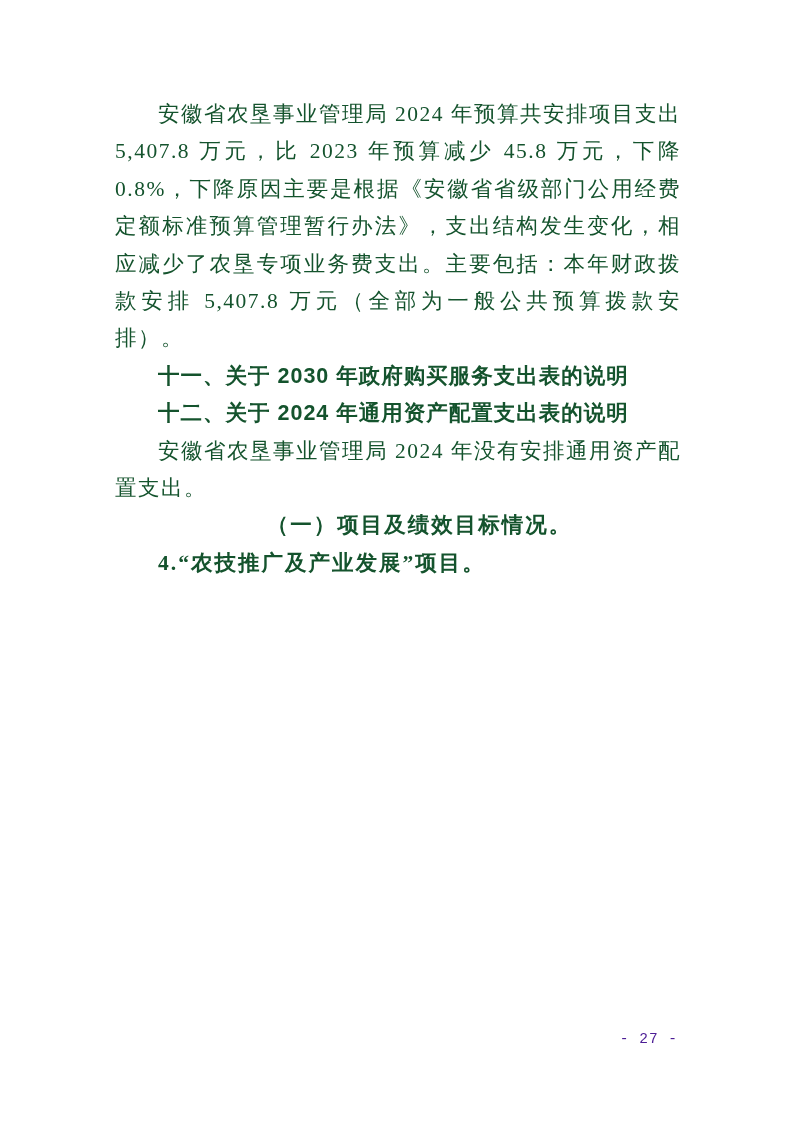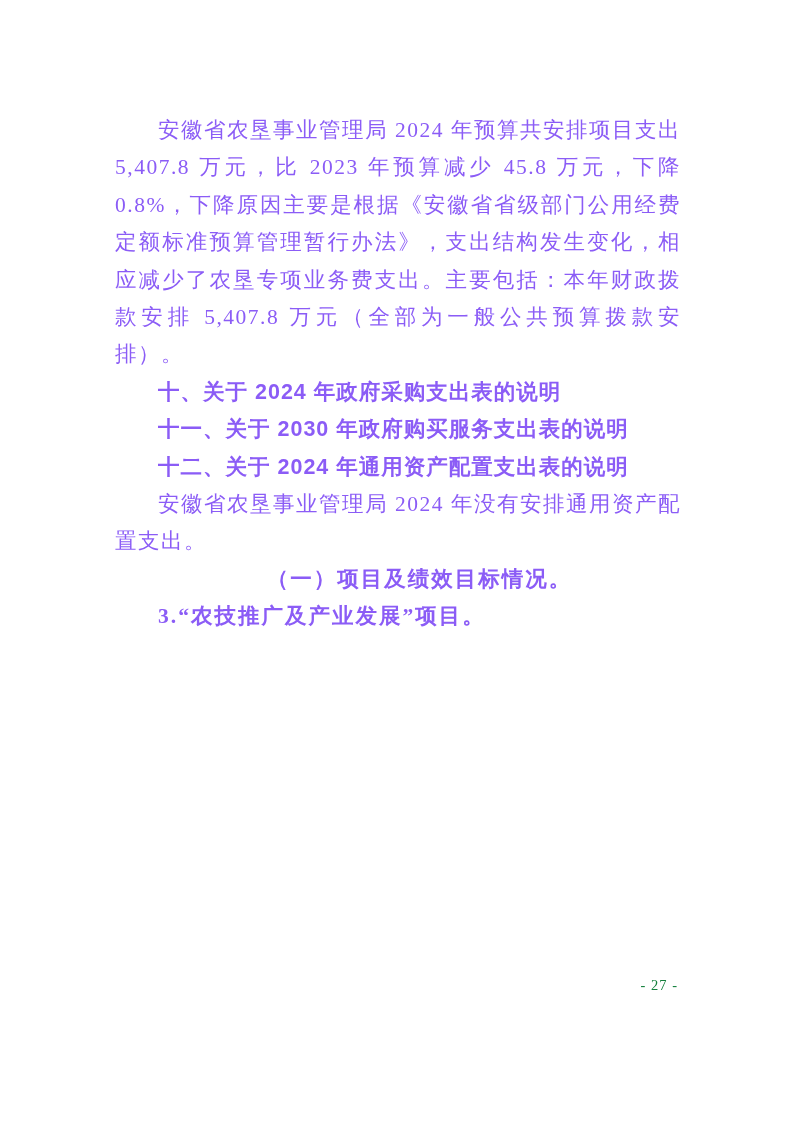--- a/index.html
+++ b/index.html
@@ -9,23 +9,23 @@
   body {
     width: 794px;
     height: 1123px;
     background: #ffffff;
     position: relative;
     overflow: hidden;
   }
   .doc-body {
     position: absolute;
     left: 115px;
-    top: 112px;
+    top: 96px;
     width: 566px;
-    color: #8b5cf6;
+    color: #14532d;
     font-family: "Liberation Serif", "DejaVu Serif", serif;
     font-size: 21.5px;
     line-height: 37.4px;
     letter-spacing: 1.5px;
     text-align: justify;
   }
   .doc-body p,
   .doc-body h2,
   .doc-body h3,
   .doc-body h4 {
@@ -51,43 +51,42 @@
     letter-spacing: 2px;
   }
   .proj-heading {
     font-family: "Liberation Serif", "DejaVu Serif", serif;
     font-weight: bold;
     text-align: left;
     letter-spacing: 2px;
   }
   .page-number {
     position: absolute;
-    top: 977px;
+    top: 1031px;
     right: 116px;
-    color: #15803d;
-    font-family: Liberation Serif, serif;
+    color: #4c1d95;
+    font-family: Liberation Mono, monospace;
     font-size: 14.5px;
     letter-spacing: 1px;
   }
 </style>
 </head>
 <body>
 
 <div class="page">
   <div class="doc-body">
     <p class="body-para">安徽省农垦事业管理局 2024 年预算共安排项目支出 5,407.8 万元，比 2023 年预算减少 45.8 万元，下降 0.8%，下降原因主要是根据《安徽省省级部门公用经费定额标准预算管理暂行办法》，支出结构发生变化，相应减少了农垦专项业务费支出。主要包括：本年财政拨款安排 5,407.8 万元（全部为一般公共预算拨款安排）。</p>
 
-    <h2 class="sec-heading">十、关于 2024 年政府采购支出表的说明</h2>
 
     <h2 class="sec-heading">十一、关于 2030 年政府购买服务支出表的说明</h2>
 
     <h2 class="sec-heading">十二、关于 2024 年通用资产配置支出表的说明</h2>
     <p class="body-para">安徽省农垦事业管理局 2024 年没有安排通用资产配置支出。</p>
 
 
     <h3 class="sub-heading">（一）项目及绩效目标情况。</h3>
 
-    <h4 class="proj-heading">3.“农技推广及产业发展”项目。</h4>
+    <h4 class="proj-heading">4.“农技推广及产业发展”项目。</h4>
 
   </div>
 
   <div class="page-number">- 27 -</div>
 </div>
 
 </body></html>

